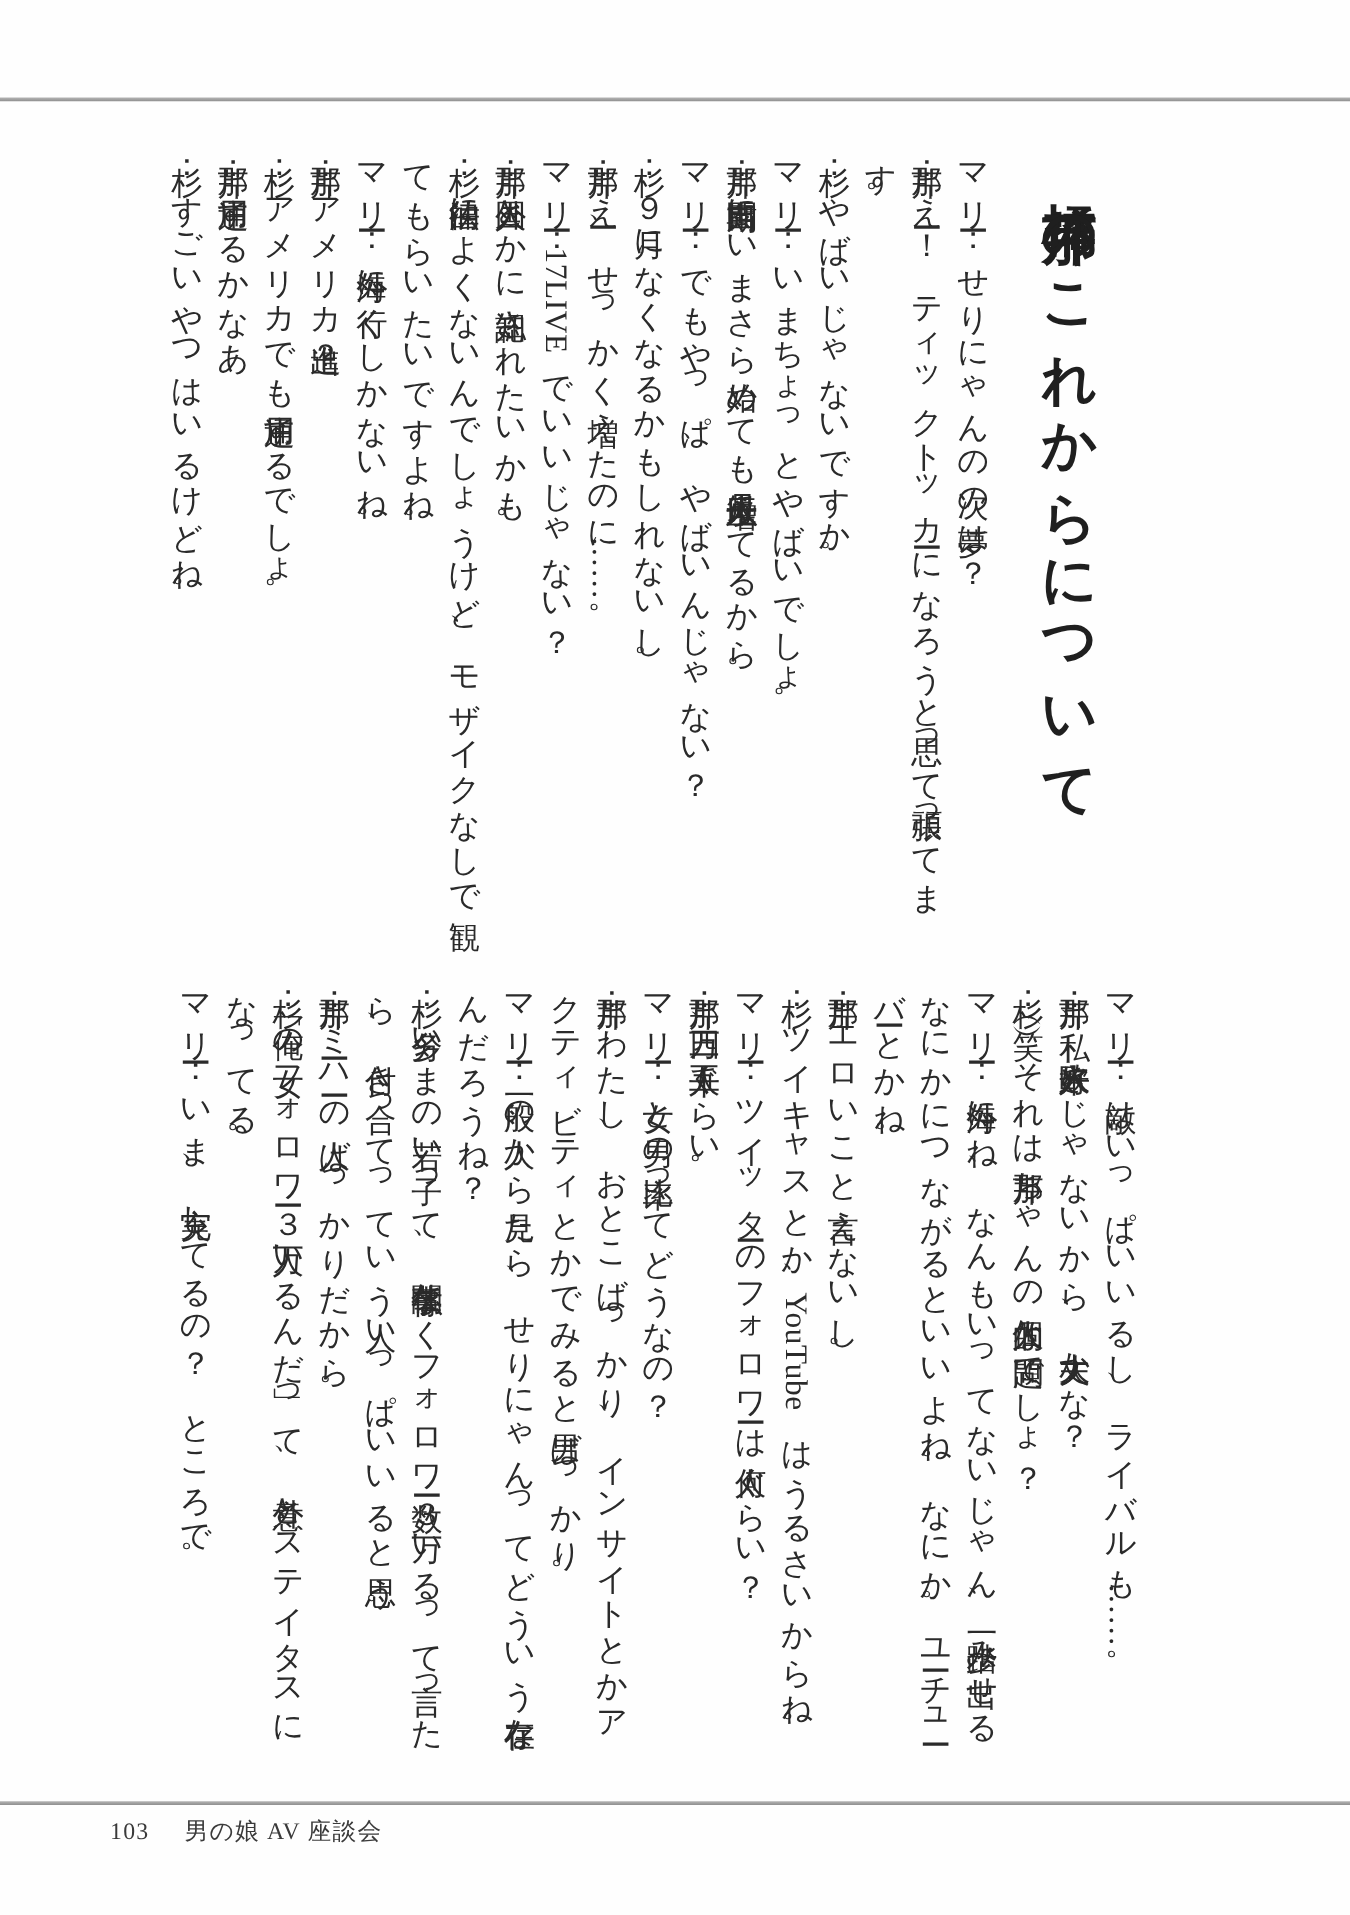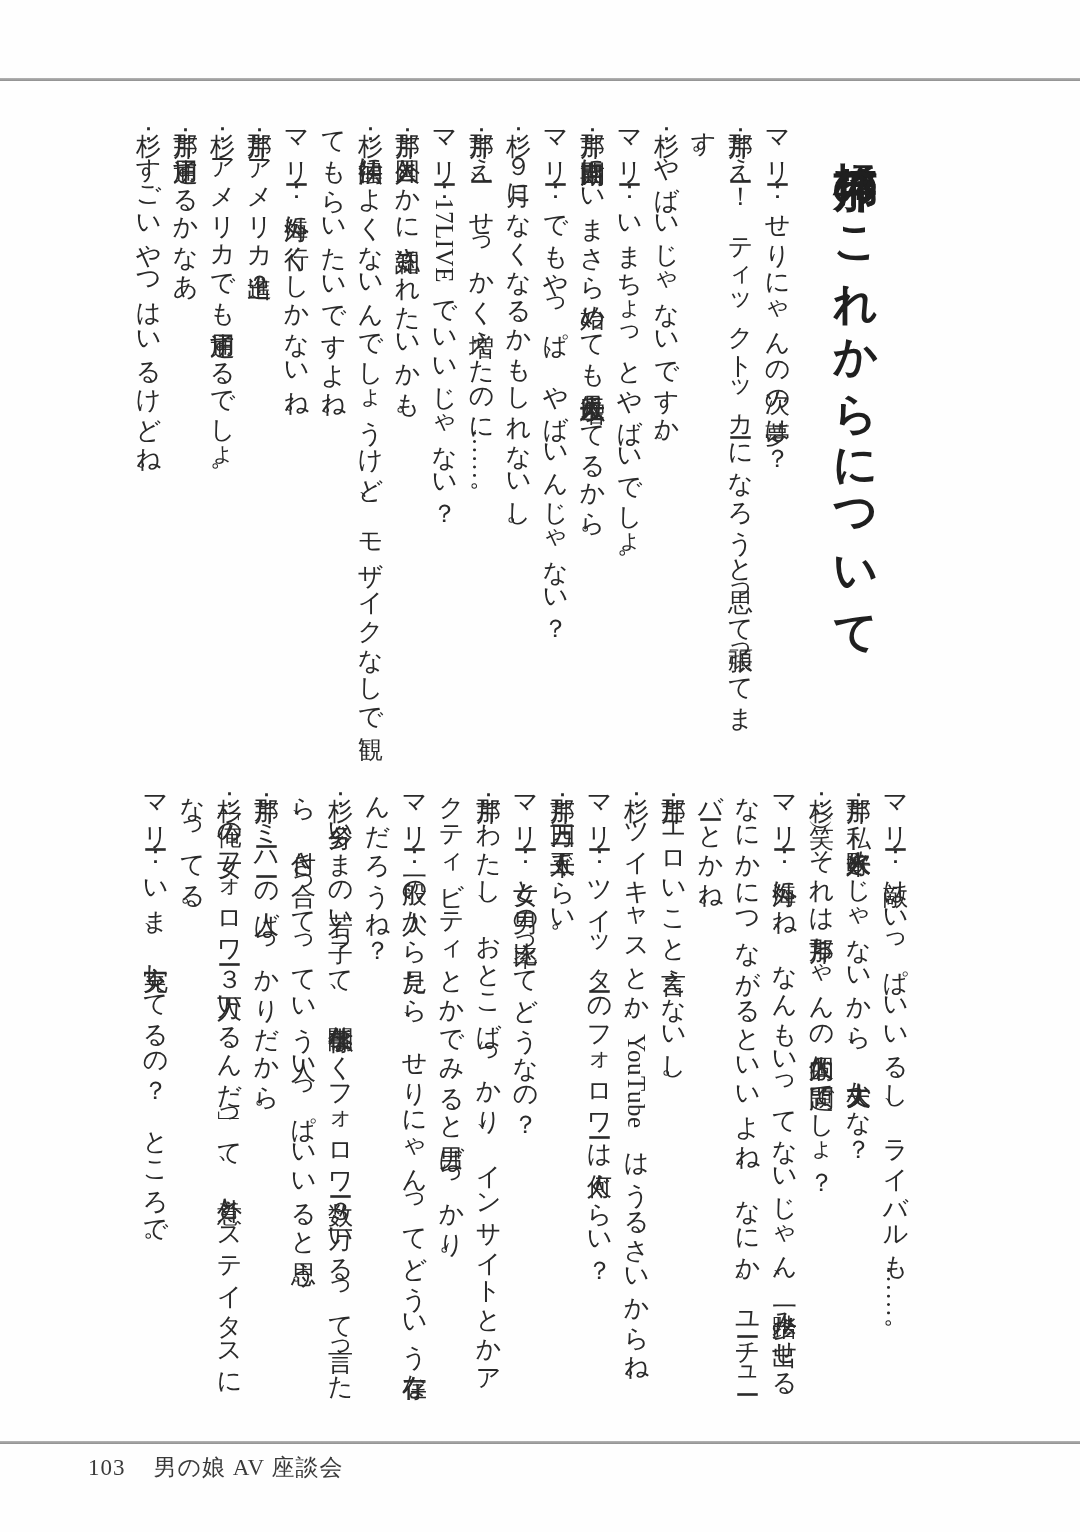--- a/index.html
+++ b/index.html
@@ -54,21 +54,21 @@
     color: #2a2a2a;
   }
 
   .footer {
     position: absolute;
     top: 1452px;
     left: 88px;
     display: flex;
     align-items: baseline;
     gap: 28px;
-    font-size: 23px;
+    font-size: 19px;
     color: #3a3a3a;
     letter-spacing: 1px;
   }
 </style>
 </head>
 <body>
 
 <div class="rule rule-top"></div>
 
 <section class="vblock vblock-top">

